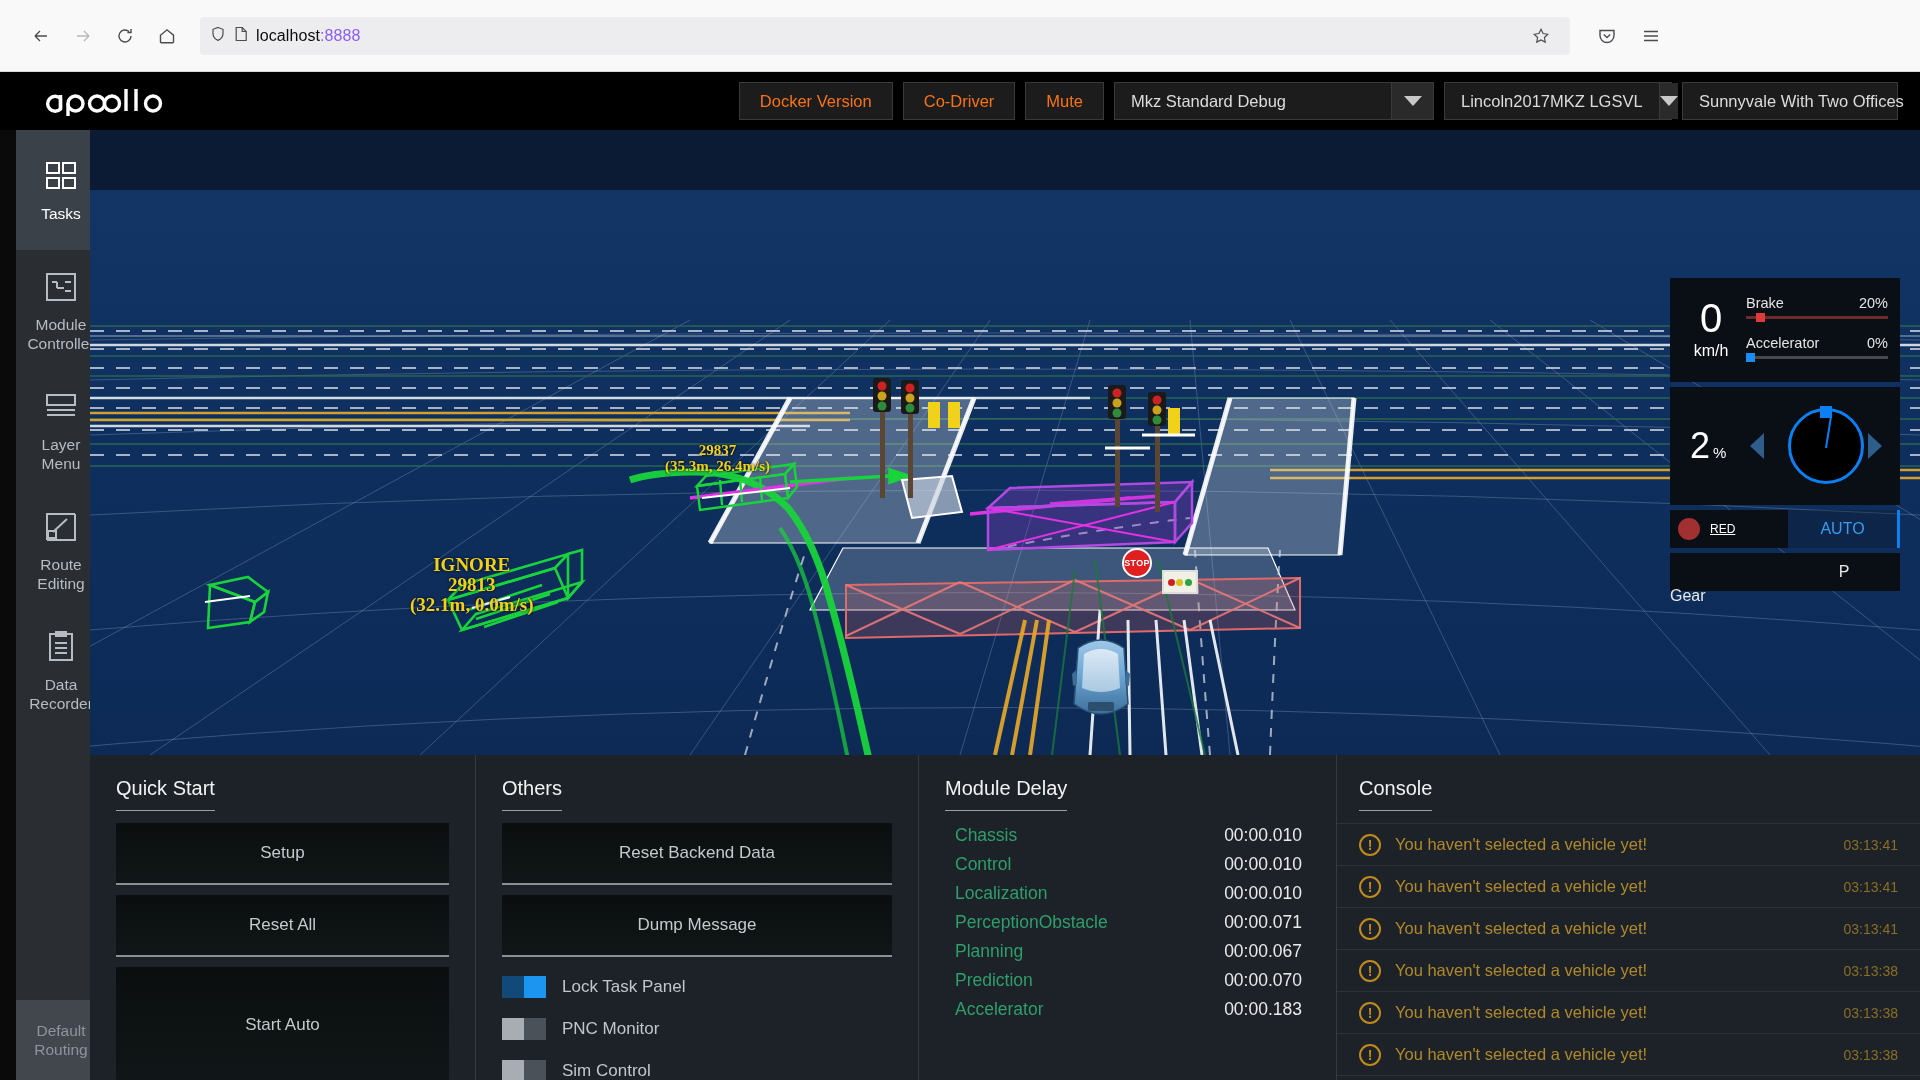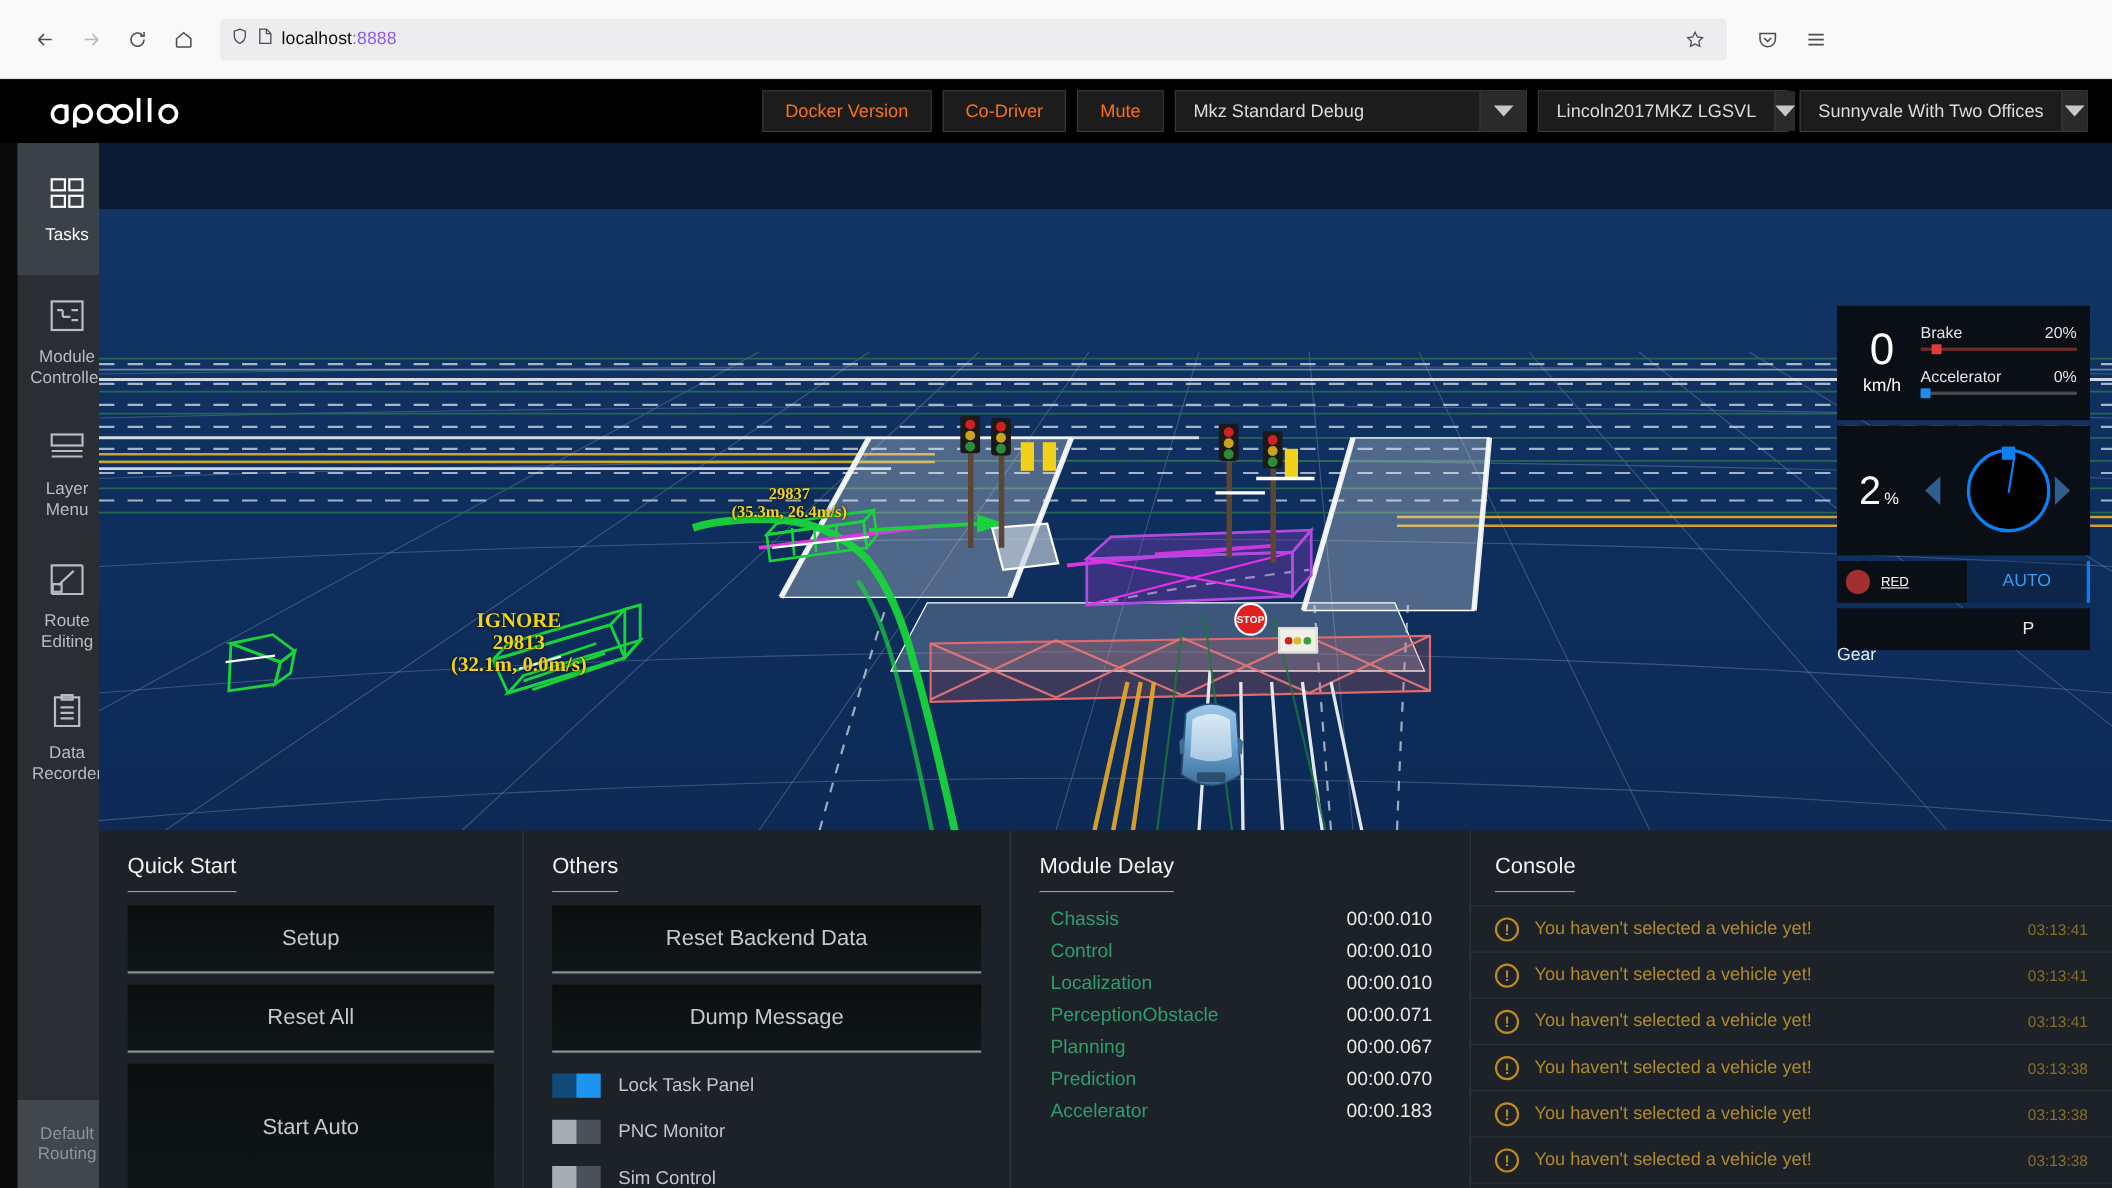--- a/index.html
+++ b/index.html
@@ -90,21 +90,21 @@
     width: 0; height: 0;
     border-left: 9px solid transparent;
     border-right: 9px solid transparent;
     border-top: 10px solid #c8c8c8;
     display: block;
   }
   #sel-mode { width: 320px; }
   #sel-mode .val { flex: 1; }
   #sel-vehicle { width: 228px; }
   #sel-vehicle .val { flex: 1; }
-  #sel-map { width: 262px; }
+  #sel-map { width: 216px; }
   #sel-map .val { flex: 1; }
 
   
   #sidebar {
     position: absolute; top: 58px; left: 16px;
     width: 90px; height: 950px;
     background: #2a2e33;
     display: flex; flex-direction: column;
   }
   .side-item {
@@ -254,21 +254,21 @@
     color: #f2f2f2; font-size: 20px; font-weight: 400;
     padding-bottom: 10px; display: inline-block;
     border-bottom: 1px solid #9aa0a8;
     margin-bottom: 12px;
   }
   #panel-console .panel-title { margin-left: 22px; }
 
   .task-btn {
     background: linear-gradient(180deg,#0a0e0f 0%, #101617 100%);
     border-bottom: 2px solid #8b9094;
-    color: #c5c9cc; font-size: 20px;
+    color: #c5c9cc; font-size: 17px;
     display: flex; align-items: center; justify-content: center;
     margin-bottom: 10px;
   }
   .h62 { height: 62px; }
   .h118 { height: 118px; }
 
   .toggle-row {
     display: flex; align-items: center;
     height: 40px; margin-top: 2px;
   }

